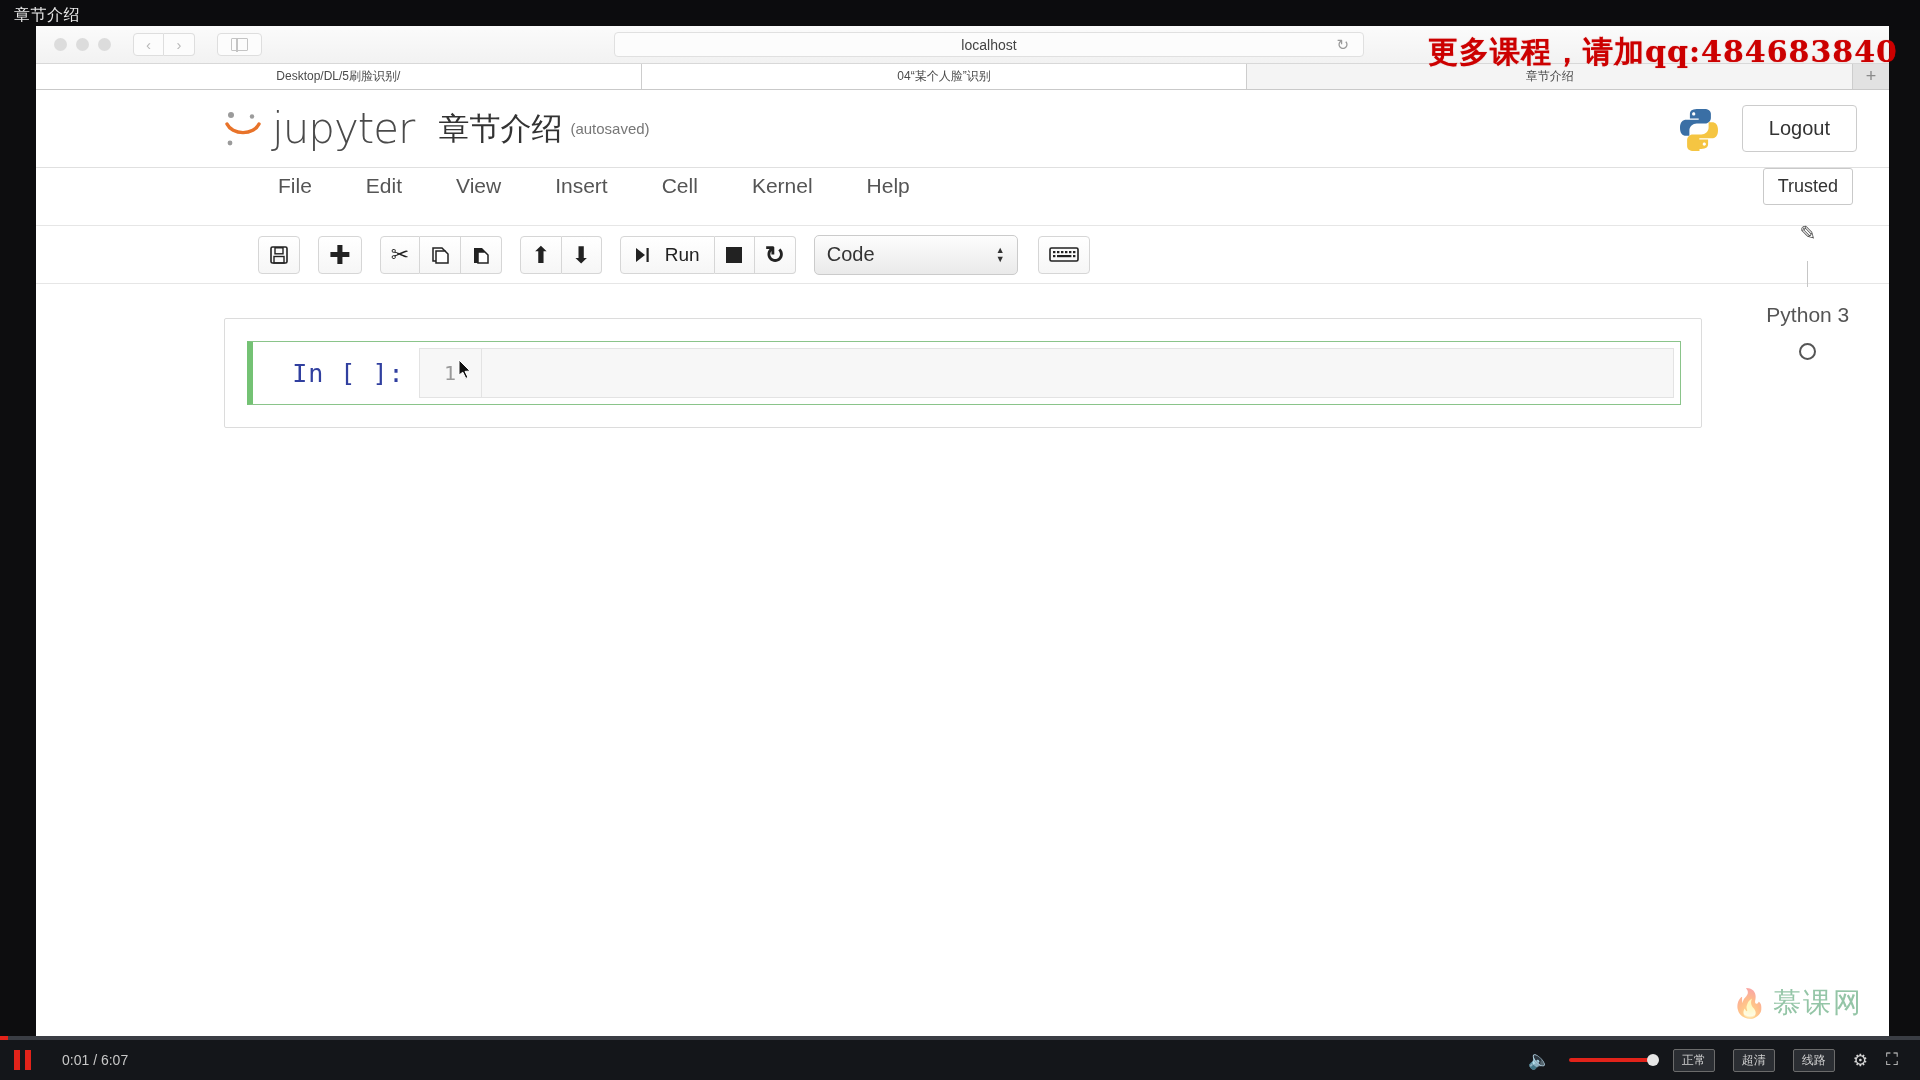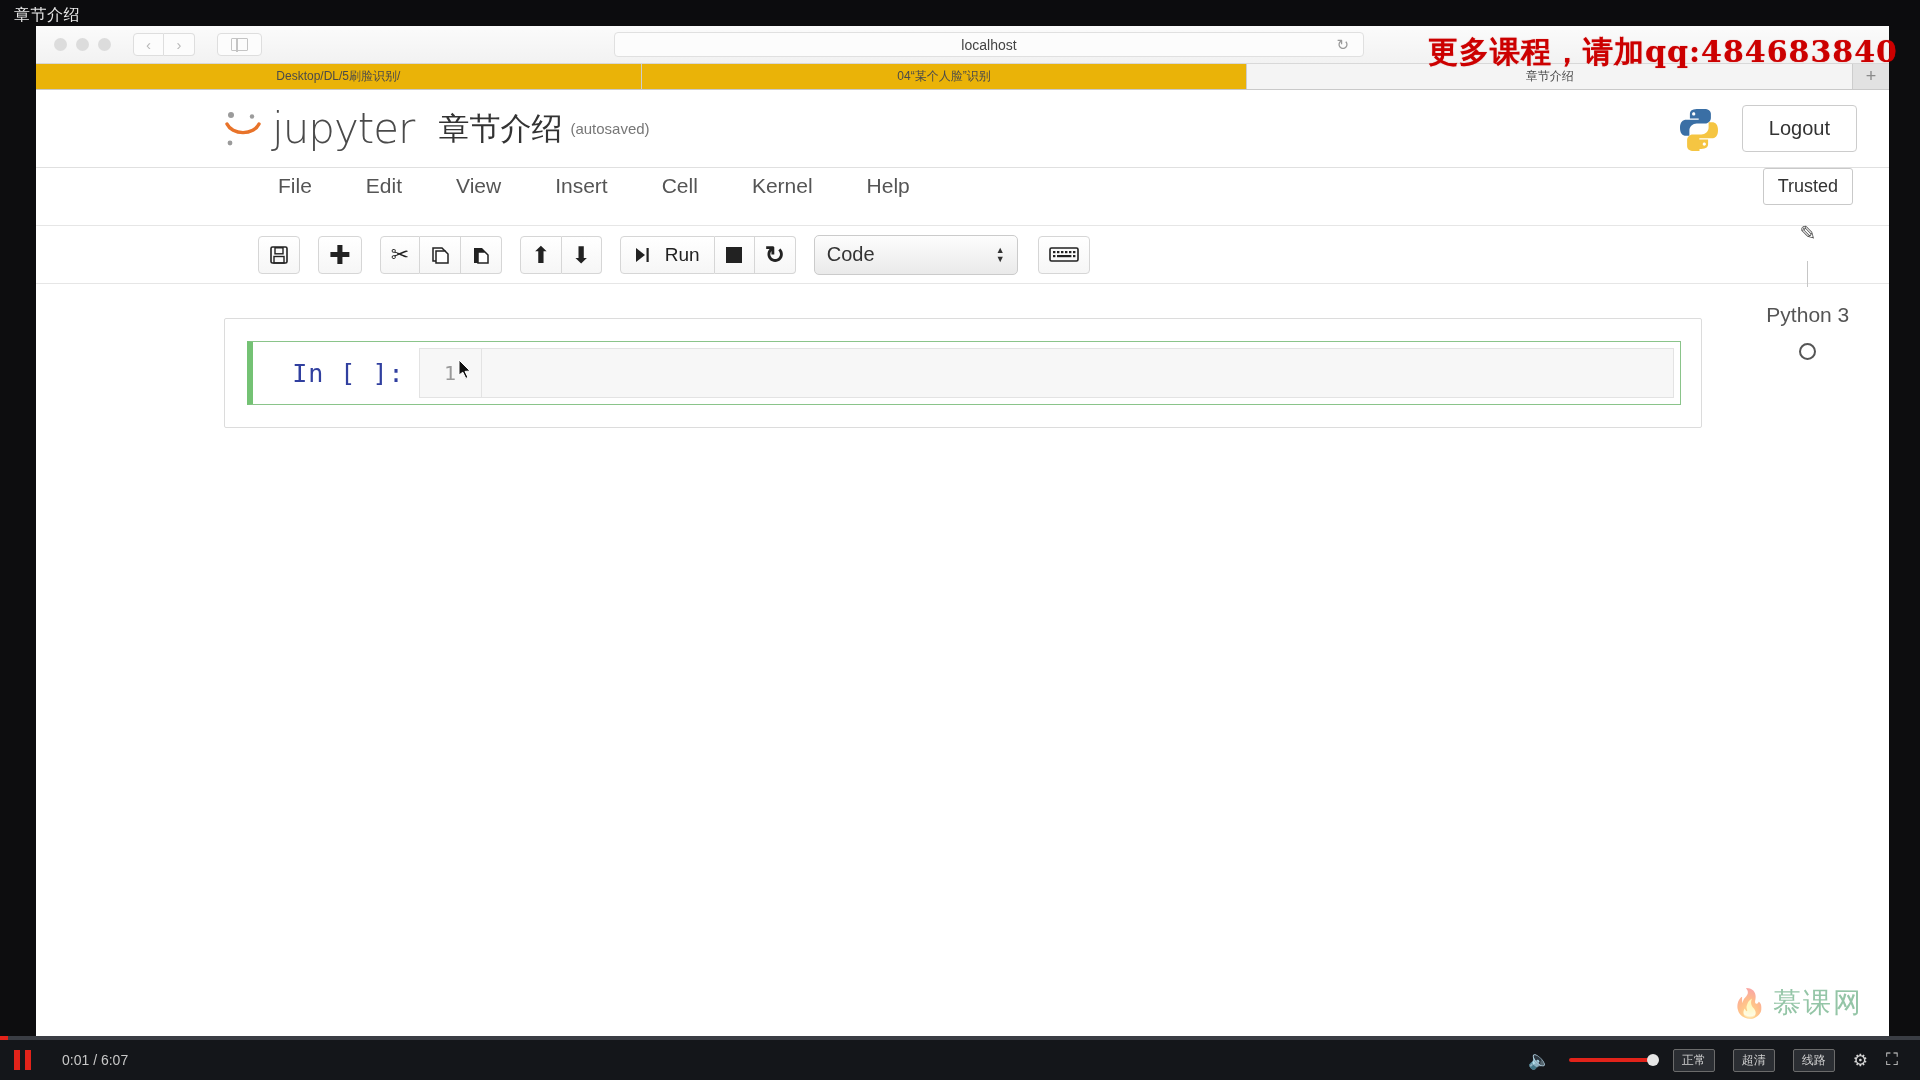--- a/index.html
+++ b/index.html
@@ -97,21 +97,21 @@
     background: #e2e2e2;
     display: flex;
     border-bottom: 1px solid #c9c9c9;
     position: relative;
   }
   .tab {
     flex: 1 1 0;
     display: flex; align-items: center; justify-content: center;
     font-size: 12px; color: #4a4a4a;
     border-right: 1px solid #cdcdcd;
-    background: #eab308;
+    background: #ffffff;
     overflow: hidden; white-space: nowrap;
   }
   .tab.active { background: #f4f4f4; }
   .newtab {
     width: 36px;
     display: flex; align-items: center; justify-content: center;
     color: #8a8a8a; font-size: 18px;
     background: #e2e2e2;
   }
 

